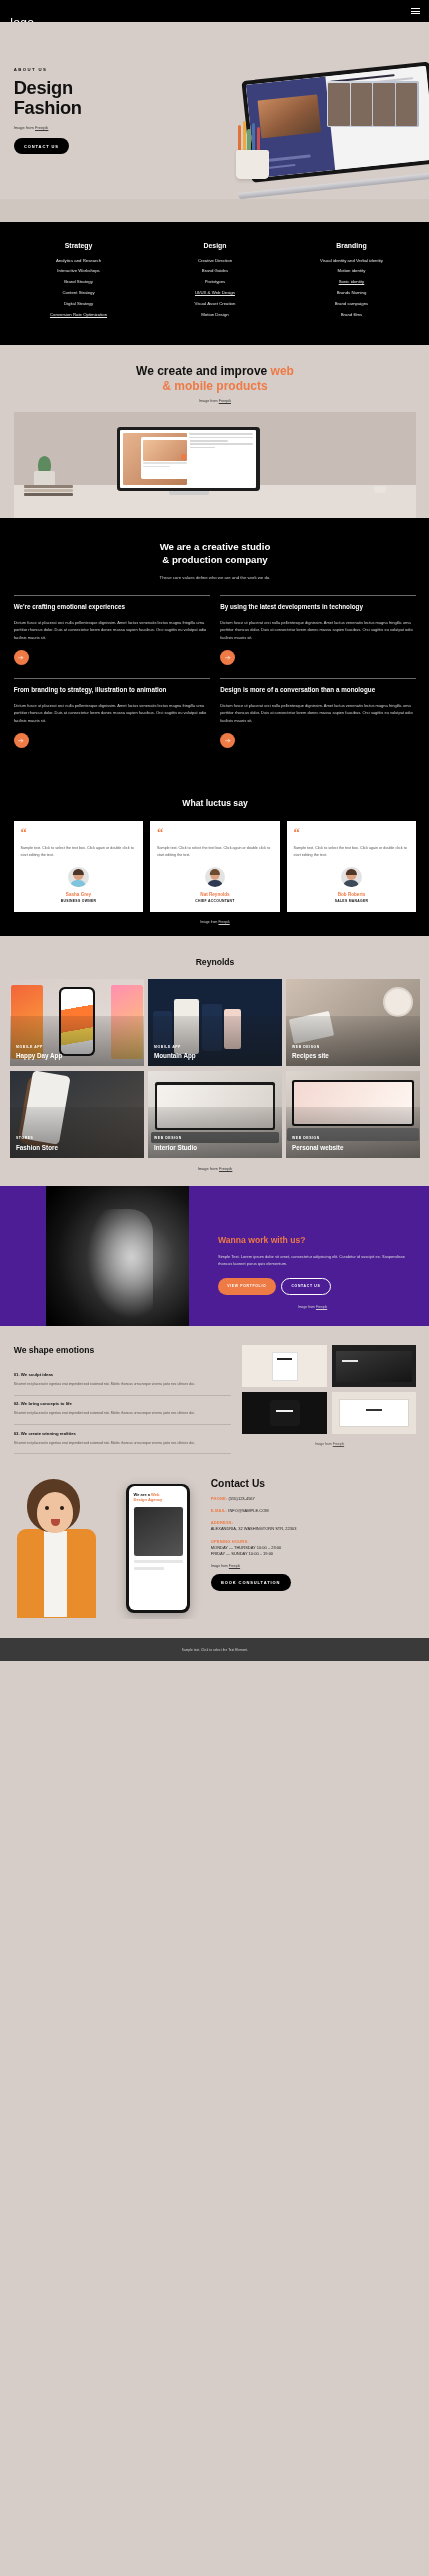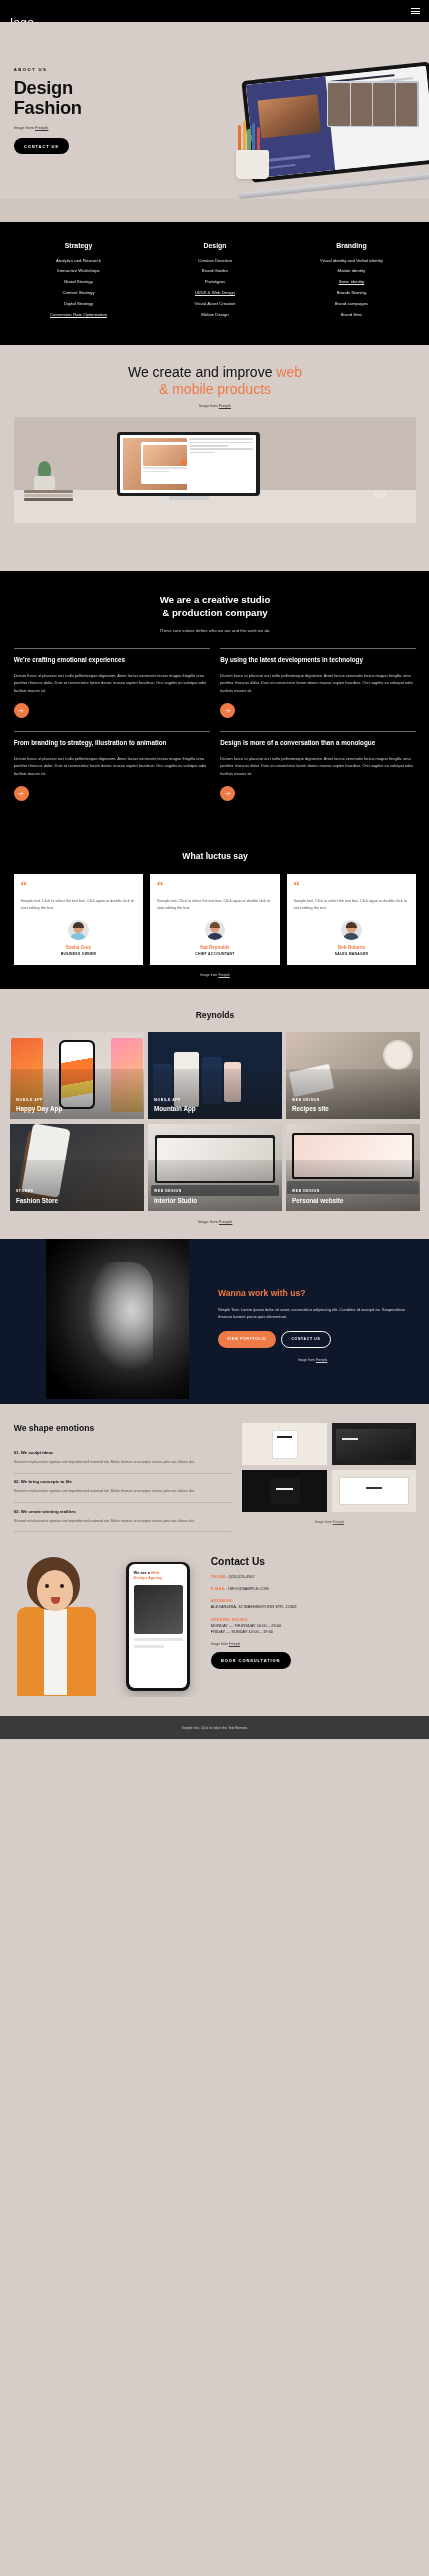--- a/index.html
+++ b/index.html
@@ -69,21 +69,21 @@
   .wwd h2 { margin-bottom:15px; }
   .cols { display:flex; }
   .col { flex:1; text-align:center; }
   .col h3 { font-size:6.9px; font-weight:700; margin-bottom:9.2px; }
   .col ul { list-style:none; }
   .col li { font-size:4.3px; color:#e6e6e6; margin-bottom:5.2px; line-height:1.3; }
   .col li.u { text-decoration:underline; text-underline-offset:1.1px; }
 
   
   .ci { background:#d6cdc8; padding:18.3px 13.7px 0; text-align:center; }
-  .ci h2 { font-size:14px; font-weight:400; line-height:1.25; }
+  .ci h2 { font-size:12px; font-weight:700; line-height:1.25; }
   .ci .or { color:#ee7a45; }
   .ci .credit { margin-top:5.7px; text-align:center; font-size:3.7px; }
   .ci-photo { margin-top:9.2px; height:106px; position:relative; overflow:hidden; background:#c7bdb6;}
   .deskwrap { position:absolute; inset:0; }
   .deskwrap .surface { position:absolute; left:0; right:0; bottom:0; height:33px; background:#e4ddd7;}
   .monitor { position:absolute; left:103px; bottom:27.5px; width:143px; height:64px; background:#1d1d1d; border-radius:3.4px; padding:3.4px;}
   .monitor .scr { width:100%; height:100%; background:#fff; border-radius:1.1px; display:flex; gap:2.3px; padding:2.9px;}
   .monitor .scr .cl { flex:1; }
   .monitor .scr .cl .l { height:1.7px; background:#d8d8d8; margin-bottom:1.7px; border-radius:1.1px;}
   .monitor .scr .img { flex:1; background:linear-gradient(135deg,#e7b48f,#b97c54); border-radius:1.1px;}
@@ -93,21 +93,21 @@
   .plant .leaf { position:absolute; bottom:12.6px; left:8px; width:13.7px; height:18.3px; background:#5d8a5f; border-radius:50% 50% 40% 40%;}
   .books { position:absolute; left:10.3px; bottom:23px; width:49px; height:10.3px;}
   .books span { display:block; height:2.9px; margin-bottom:1.1px; border-radius:1.1px;}
   .mouse { position:absolute; right:30px; bottom:25px; width:12.6px; height:7.4px; background:#e9e4de; border-radius:4.6px;}
   .photoframe { position:absolute; left:127px; bottom:39px; width:49px; height:42px; background:#fff; border-radius:1.7px; padding:2.3px;}
   .photoframe .pimg { width:100%; height:56%; background:linear-gradient(135deg,#f0c29b,#c98a63); border-radius:1.1px;}
   .photoframe .pl { height:1.7px; background:#e2e2e2; margin-top:1.7px; border-radius:1.1px;}
   .photoframe .dot { position:absolute; right:3.4px; top:17px; width:5.7px; height:5.7px; background:#ee7a45; border-radius:50%;}
 
   
-  .cs { background:#000; color:#fff; padding:23px 13.7px 20.6px;margin-top:48px; }
+  .cs { background:#000; color:#fff; padding:23px 13.7px 20.6px; }
   .cs h2 { font-size:9.7px; font-weight:700; text-align:center; line-height:1.3; }
   .cs .sub { text-align:center; font-size:4.3px; color:#cfcfcf; margin-top:8px; margin-bottom:15px; }
   .grid2 { display:grid; grid-template-columns:1fr 1fr; gap:0 10.3px; }
   .vcard { padding-top:6.9px; border-top:0.6px solid #6a6a6a; margin-bottom:3.4px; }
   .vcard h4 { font-size:6.3px; font-weight:700; line-height:1.3; margin-bottom:8px; }
   .vcard p { font-size:4px; line-height:1.85; color:#d3d3d3; }
   .arrow-btn {
     width:15px; height:15px; border-radius:50%; background:#ee7a45; margin:9.2px 0 12.6px;
     display:flex; align-items:center; justify-content:center; cursor:pointer;
   }
@@ -154,21 +154,21 @@
   .bg5 { background:linear-gradient(150deg,#e6e2dd,#b9b2ab); }
   .bg5 .lap { position:absolute; left:6.9px; top:11.5px; right:6.9px; height:48px; background:#1a1a1a; border-radius:2.3px; padding:2.3px;}
   .bg5 .lap .s { width:100%; height:100%; background:linear-gradient(120deg,#f6f3ef,#d8d2cb); border-radius:1.1px;}
   .bg5 .kb { position:absolute; left:2.3px; right:2.3px; top:61px; height:11.5px; background:#6b6b6b; border-radius:1.7px;}
   .bg6 { background:linear-gradient(150deg,#ded7cf,#9d948b); }
   .bg6 .lap { position:absolute; left:5.7px; top:9.2px; right:5.7px; height:46px; background:#111; border-radius:2.3px; padding:2.3px;}
   .bg6 .lap .s { width:100%; height:100%; background:linear-gradient(120deg,#f3d9d1,#fff7f2); border-radius:1.1px;}
   .bg6 .kb { position:absolute; left:1.1px; right:1.1px; top:57px; height:13.7px; background:#777; border-radius:1.7px;}
 
   
-  .wanna { background:#0f172a; position:relative; height:165px; overflow:hidden; }
+  .wanna { background:#4c1d95; position:relative; height:140px; overflow:hidden; }
   .face { position:absolute; left:46px; top:0; width:143px; height:160px;
      background:radial-gradient(ellipse at 62% 45%, #8d8d8d 0%, #3a3a3a 32%, #121212 62%, #000 85%); }
   .face .prof { position:absolute; left:33px; top:23px; width:74px; height:120px;
      background:radial-gradient(ellipse at 70% 40%, rgba(220,220,220,.85), rgba(40,40,40,.05) 60%);
      border-radius:34px 23px 23px 17px; }
   .wanna-body { position:absolute; left:218px; top:49px; width:189px; }
   .wanna h3 { color:#ee7a45; font-size:8.6px; font-weight:700; margin-bottom:8px; }
   .wanna p { color:#ddd; font-size:4px; line-height:1.9; margin-bottom:10.3px; }
   .btn-row { display:flex; gap:5.7px; }
   .btn-orange { background:#ee7a45; color:#fff; font-size:3.4px; font-weight:700; letter-spacing:0.7px;

